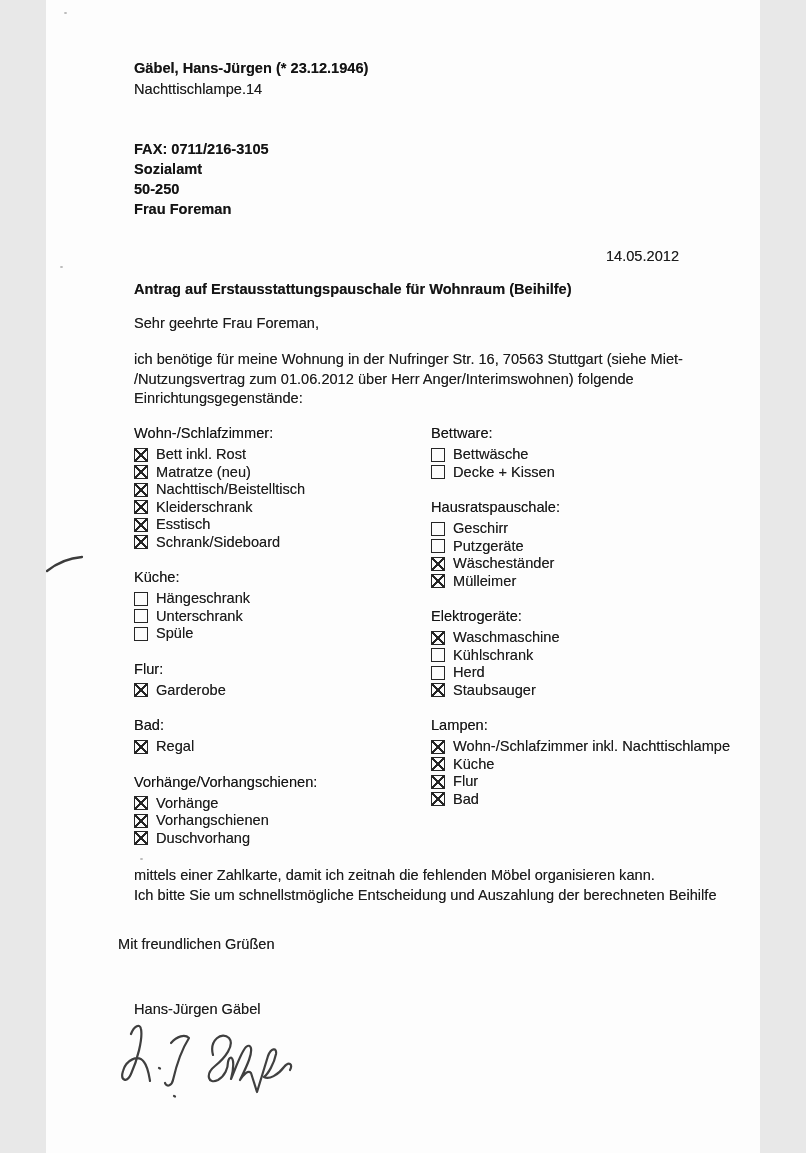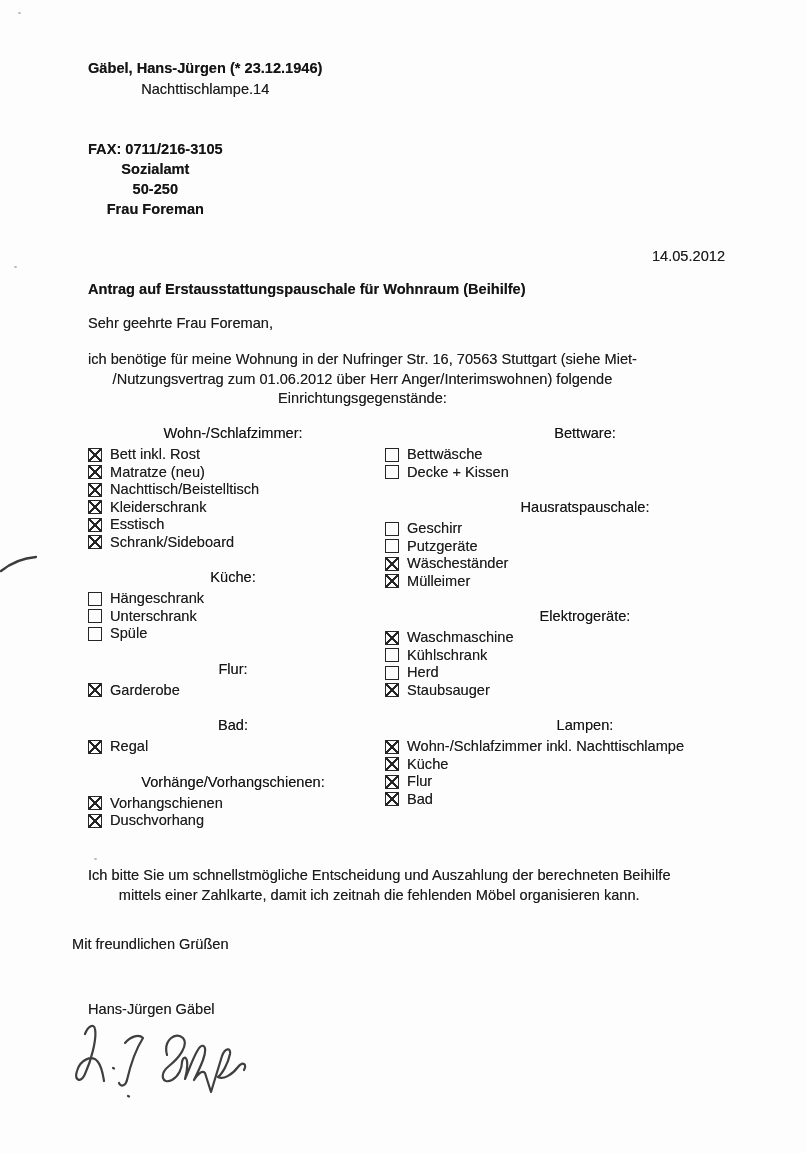--- a/index.html
+++ b/index.html
@@ -1,26 +1,25 @@
 <!DOCTYPE html>
 <html><head>
 <meta charset="utf-8">
 <style>
   html,body{margin:0;padding:0;background:#e8e8e8;}
   .page{
     position:relative;
-    width:806px;height:1153px;
+    width:714px;height:1153px;
     margin:0 auto;
     background:#fdfdfd;
     font-family:"Liberation Sans", sans-serif;
     color:#1c1c1c;
     font-size:14.6px;
     overflow:hidden;
     text-shadow:0 0 .4px rgba(20,20,20,.55);
-    text-align:center;
   }
   .abs{position:absolute;}
   .bold{font-weight:bold;color:#141414;}
   .sender{left:88px;top:58px;line-height:21px;}
   .recipient{left:88px;top:139px;line-height:20px;}
   .date{top:248px;right:81px;}
   .subject{left:88px;top:281px;}
   .salutation{left:88px;top:315px;}
   .intro{left:88px;top:350px;line-height:19.5px;}
   .closing{left:88px;top:866px;line-height:19.5px;}
@@ -130,20 +129,24 @@
         <div class="section-title">Bad:</div>
         <div class="item">
           <span class="cb checked"></span>
           <span class="item-label">Regal</span>
         </div>
       </div>
       <div class="section">
         <div class="section-title">Vorhänge/Vorhangschienen:</div>
         <div class="item">
           <span class="cb checked"></span>
+          <span class="item-label">Vorhänge</span>
+        </div>
+        <div class="item">
+          <span class="cb checked"></span>
           <span class="item-label">Vorhangschienen</span>
         </div>
         <div class="item">
           <span class="cb checked"></span>
           <span class="item-label">Duschvorhang</span>
         </div>
       </div>
     </div>
   <div class="abs col col-right" id="col-right">
       <div class="section">
@@ -210,22 +213,22 @@
           <span class="item-label">Flur</span>
         </div>
         <div class="item">
           <span class="cb checked"></span>
           <span class="item-label">Bad</span>
         </div>
       </div>
     </div>
 
   <div class="abs closing">
+    <div>mittels einer Zahlkarte, damit ich zeitnah die fehlenden Möbel organisieren kann.</div>
     <div>Ich bitte Sie um schnellstmögliche Entscheidung und Auszahlung der berechneten Beihilfe</div>
-    <div>mittels einer Zahlkarte, damit ich zeitnah die fehlenden Möbel organisieren kann.</div>
   </div>
 
   <div class="abs regards">Mit freundlichen Grüßen</div>
 
   <div class="abs typed-name">Hans-Jürgen Gäbel</div>
 
   <div class="abs" style="left:72px;top:1016px;">
     <svg width="190" height="92" viewBox="0 0 190 92">
       <g fill="none" stroke="#2b2b2b" stroke-width="2.2" stroke-linecap="round" stroke-linejoin="round" opacity="0.9">
         <path d="M13,18 C16,10 22,7 23,13 C25,23 19,45 13,58 C9,67 2,65 5,55 C8,44 20,38 26,46 C30,51 31,59 32,65"></path>

